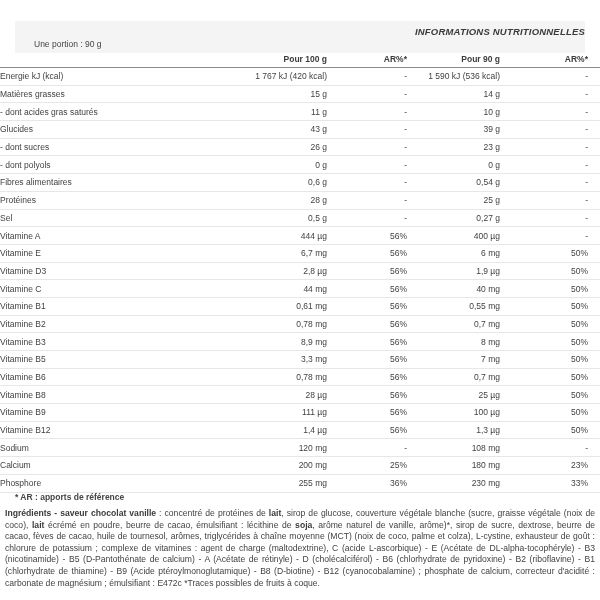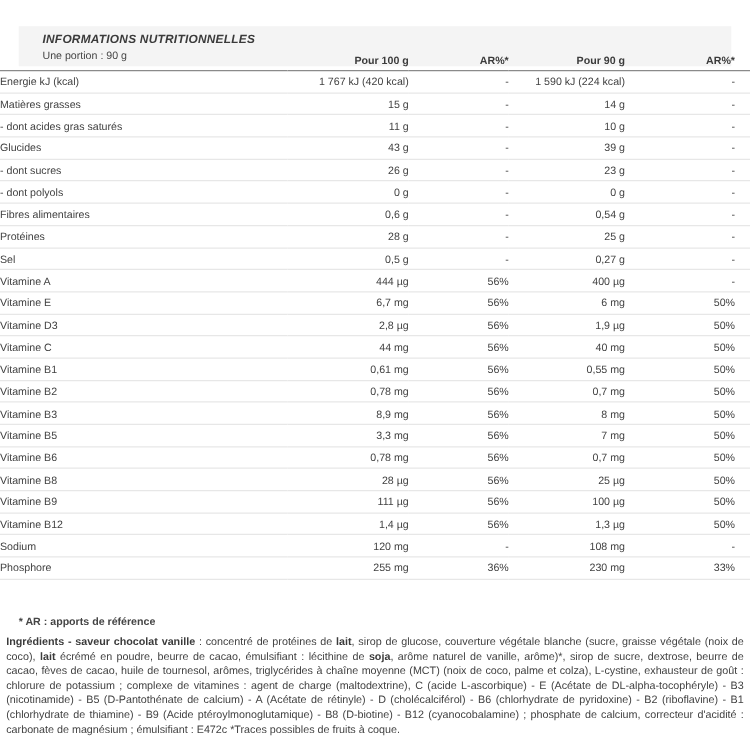--- a/index.html
+++ b/index.html
@@ -24,30 +24,31 @@
     background: #f4f4f4;
     box-sizing: border-box;
     padding: 5px 0 0 19px;
   }
   .title {
     font-size: 9.5px;
     font-weight: 700;
     font-style: italic;
     letter-spacing: 0.2px;
     color: #3b3b3b;
+    text-align: right;
   }
   .portion {
     font-size: 8.5px;
     margin-top: 2px;
     color: #454545;
   }
   table.nutri {
     position: absolute;
     left: 0;
-    top: 43px;
+    top: 54px;
     width: 600px;
     border-collapse: collapse;
     table-layout: fixed;
   }
   table.nutri col.c-label { width: 230px; }
   table.nutri col.c1 { width: 97px; }
   table.nutri col.c2 { width: 80px; }
   table.nutri col.c3 { width: 93px; }
   table.nutri col.c4 { width: 100px; }
   table.nutri th {
@@ -118,21 +119,21 @@
       <th>AR%*</th>
       <th>Pour 90 g</th>
       <th class="last">AR%*</th>
     </tr>
   </thead>
   <tbody>
       <tr>
         <td class="label">Energie kJ (kcal)</td>
         <td>1 767 kJ (420 kcal)</td>
         <td>-</td>
-        <td>1 590 kJ (224 kcal)</td>
+        <td>1 590 kJ (536 kcal)</td>
         <td class="last">-</td>
       </tr>
       <tr>
         <td class="label">Matières grasses</td>
         <td>15 g</td>
         <td>-</td>
         <td>14 g</td>
         <td class="last">-</td>
       </tr>
       <tr>
@@ -267,20 +268,27 @@
         <td>56%</td>
         <td>1,3 µg</td>
         <td class="last">50%</td>
       </tr>
       <tr>
         <td class="label">Sodium</td>
         <td>120 mg</td>
         <td>-</td>
         <td>108 mg</td>
         <td class="last">-</td>
+      </tr>
+      <tr>
+        <td class="label">Calcium</td>
+        <td>200 mg</td>
+        <td>25%</td>
+        <td>180 mg</td>
+        <td class="last">23%</td>
       </tr>
       <tr>
         <td class="label">Phosphore</td>
         <td>255 mg</td>
         <td>36%</td>
         <td>230 mg</td>
         <td class="last">33%</td>
       </tr>
     </tbody>
 </table>

